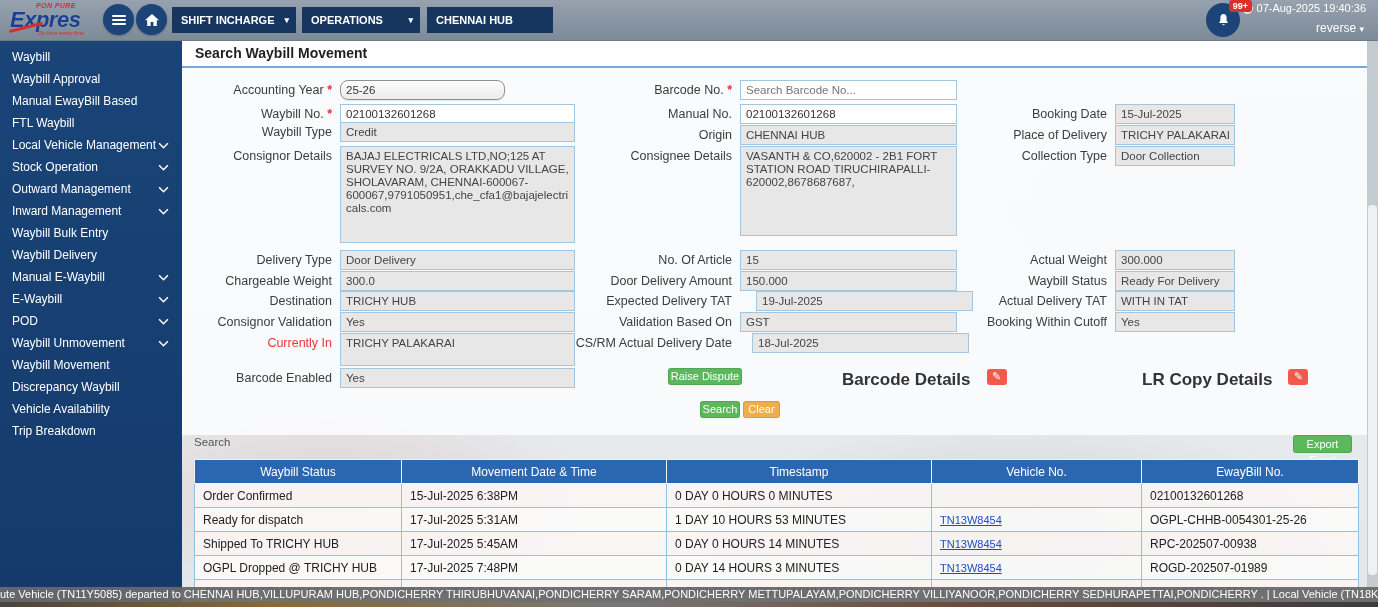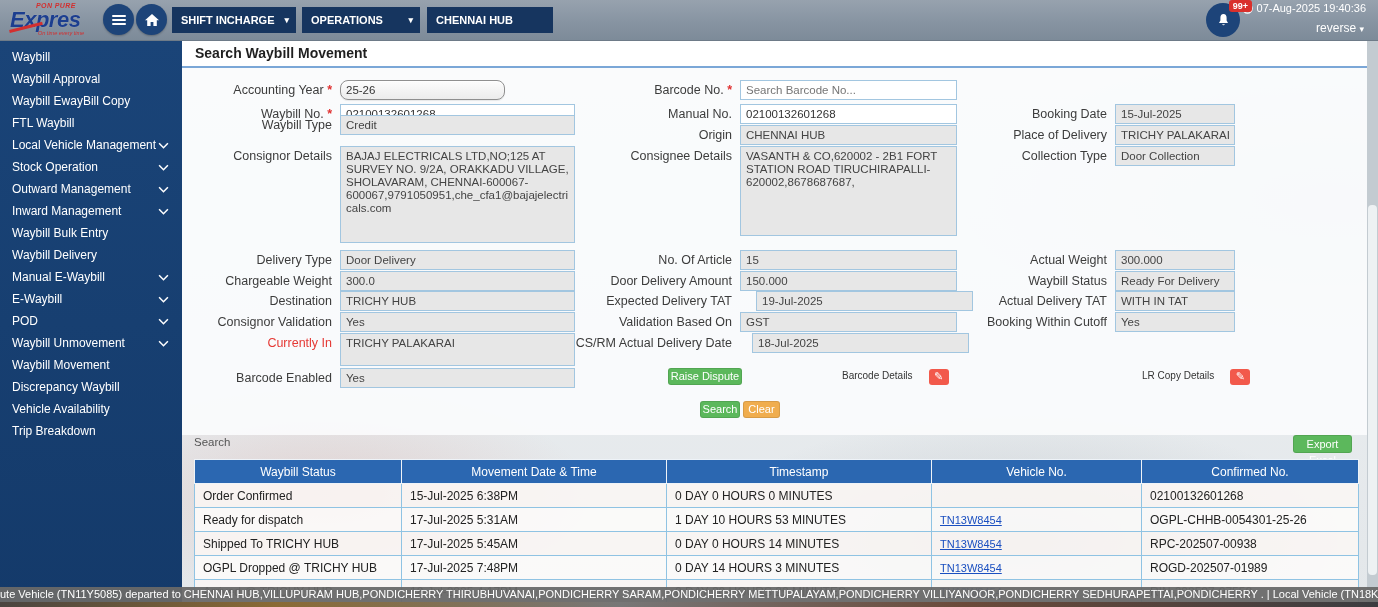--- a/index.html
+++ b/index.html
@@ -51,21 +51,21 @@
   textarea.ctl{resize:none;line-height:13px;padding-top:3px;}
   .sel{border-radius:8px;border:1px solid #8f8f8f;background:linear-gradient(#fcfcfc,#ececec);box-shadow:inset 0 1px 1px rgba(255,255,255,.8),0 1px 1px rgba(0,0,0,.08);}
   .c1 .flabel{width:158px;} .c1 .ctl{width:235px;}
   .c2 .flabel{width:178px;} .c2 .ctl{width:217px;}
   .c3 .flabel{width:170px;} .c3 .ctl{width:120px;}
 
   .btn{display:inline-block;border:1px solid rgba(0,0,0,.1);border-radius:3px;color:#fff;font-size:11px;text-align:center;cursor:pointer;box-sizing:border-box;font-family:"Liberation Sans",sans-serif;}
   .btn-green{background:#5cb85c;}
   .btn-orange{background:#f0ad4e;}
   .edit-btn{display:inline-block;width:20px;height:16px;background:#f2594b;border-radius:3px;color:#fff;font-size:11px;line-height:15px;text-align:center;cursor:pointer;margin-left:16px;}
-  .detail-lbl{font-size:10px;color:#333;padding-top:1px;}
+  .detail-lbl{font-size:17px;color:#333;padding-top:1px;font-weight:bold;}
 
   .search-lbl{position:absolute;left:12px;top:396px;font-size:11.5px;color:#555;}
   .export-btn{position:absolute;left:1111px;top:395px;width:59px;height:18px;line-height:16px;}
 
   
   .rtable{position:absolute;left:12px;top:419px;width:1164px;border-collapse:collapse;table-layout:fixed;}
   .rtable th{background:#2b67b1;color:#fff;font-size:12px;font-weight:normal;border:1px solid #eef3f8;height:21px;text-align:center;}
   .rtable td{font-size:12px;color:#222;border:1px solid #8fc3e3;height:21px;padding:1px 8px;background:rgba(253,252,251,.88);overflow:hidden;white-space:nowrap;}
   .rtable tr:nth-child(odd) td{background:rgba(251,246,244,.88);}
   .veh-link{color:#1a4fc0;text-decoration:underline;font-size:11px;cursor:pointer;}
@@ -134,21 +134,21 @@
   </div>
 
   <div class="sidenav">
     <div class="nav-item">
         <span>Waybill</span>
       </div>
     <div class="nav-item">
         <span>Waybill Approval</span>
       </div>
     <div class="nav-item">
-        <span>Waybill EwayBill Copy</span>
+        <span>Manual EwayBill Based</span>
       </div>
     <div class="nav-item">
         <span>FTL Waybill</span>
       </div>
     <div class="nav-item">
         <span>Local Vehicle Management</span>
         <svg class="chev" viewBox="0 0 10 6">
           <polyline points="1,1 5,5 9,1" fill="none" stroke="#fff" stroke-width="1.4"></polyline>
         </svg>
       </div>
@@ -221,21 +221,21 @@
     </div>
 
     <div class="fg c1" style="top:40px;left:0;">
       <label class="flabel req">Accounting Year</label>
       <input class="ctl sel" style="width: 165px;" readonly="" value="25-26">
     </div>
     <div class="fg c1" style="top:64px;left:0;">
       <label class="flabel req">Waybill No.</label>
       <input class="ctl" value="02100132601268" style="">
     </div>
-    <div class="fg c1" style="top:75px;left:0;">
+    <div class="fg c1" style="top:82px;left:0;">
       <label class="flabel">Waybill Type</label>
       <input class="ctl ro" readonly="" value="Credit" style="">
     </div>
     <div class="fg c1" style="top:106px;left:0;">
       <label class="flabel">Consignor Details</label>
       <textarea class="ctl ro" style="height: 97px;" readonly="">BAJAJ ELECTRICALS LTD,NO;125 AT SURVEY NO. 9/2A, ORAKKADU VILLAGE, SHOLAVARAM, CHENNAI-600067-600067,9791050951,che_cfa1@bajajelectricals.com</textarea>
     </div>
     <div class="fg c1" style="top:210px;left:0;">
       <label class="flabel">Delivery Type</label>
       <input class="ctl ro" readonly="" value="Door Delivery" style="">
@@ -349,21 +349,21 @@
           <col style="width:265px;">
           <col style="width:210px;">
           <col style="width:217px;">
         </colgroup>
       <thead>
         <tr>
           <th>Waybill Status</th>
           <th>Movement Date &amp; Time</th>
           <th>Timestamp</th>
           <th>Vehicle No.</th>
-          <th>Confirmed No.</th>
+          <th>EwayBill No.</th>
         </tr>
       </thead>
       <tbody>
         <tr>
           <td>Order Confirmed</td>
           <td>15-Jul-2025 6:38PM</td>
           <td>0 DAY 0 HOURS 0 MINUTES</td>
           <td><a class="veh-link"></a></td>
           <td>02100132601268</td>
         </tr>

